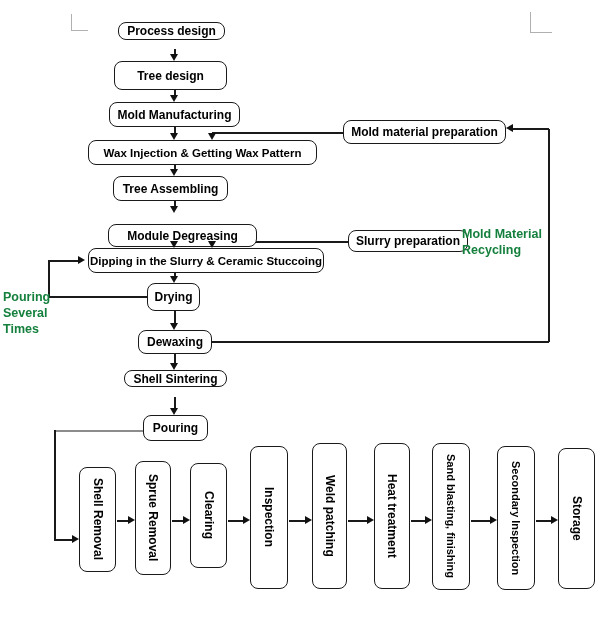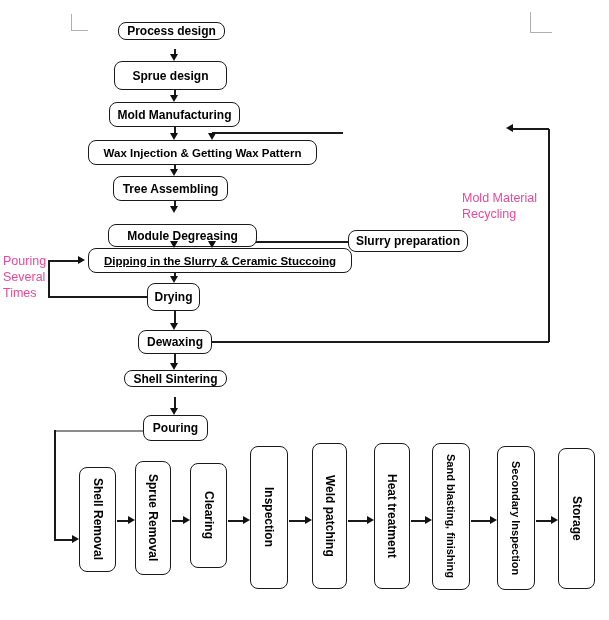--- a/index.html
+++ b/index.html
@@ -12,43 +12,44 @@
   .vbox { writing-mode:vertical-rl; }
   .vbox.xs { font-size:11px; }
   .hline, .vline { position:absolute; background:#1a1a1a; z-index:1; }
   .hline { height:1.6px; }
   .vline { width:1.6px; }
   .hline.gray { background:#8c8c8c; }
   .ah { position:absolute; width:0; height:0; z-index:3; }
   .ah.down  { border-left:4.5px solid transparent; border-right:4.5px solid transparent; border-top:7px solid #111; }
   .ah.right { border-top:4.5px solid transparent; border-bottom:4.5px solid transparent; border-left:7px solid #111; }
   .ah.left  { border-top:4.5px solid transparent; border-bottom:4.5px solid transparent; border-right:7px solid #111; }
-  .note { position:absolute; color:#ec4899; font-weight:normal; font-size:12.5px; line-height:16px; z-index:2; }
+  .note { position:absolute; color:#15803d; font-weight:bold; font-size:12.5px; line-height:16px; z-index:2;margin-top:36px; }
   .corner { position:absolute; border-left:1.2px solid #b0b0b0; border-bottom:1.2px solid #b0b0b0; z-index:0; }
 </style>
 </head>
 <body>
 
 <div class="canvas">
 
   <div class="corner" style="left:71px;top:14px;width:16px;height:16px;"></div>
   <div class="corner" style="left:530px;top:12px;width:21px;height:20px;"></div>
 
   <div class="box" style="left:118px;top:22px;width:107px;height:18px;">Process design</div>
-  <div class="box" style="left:114px;top:61px;width:113px;height:29px;">Sprue design</div>
+  <div class="box" style="left:114px;top:61px;width:113px;height:29px;">Tree design</div>
   <div class="box" style="left:109px;top:102px;width:131px;height:25px;">Mold Manufacturing</div>
   <div class="box sm" style="left:88px;top:140px;width:229px;height:25px;">Wax Injection &amp; Getting Wax Pattern</div>
   <div class="box" style="left:113px;top:176px;width:115px;height:25px;">Tree Assembling</div>
   <div class="box" style="left:108px;top:224px;width:149px;height:23px;">Module Degreasing</div>
-  <div class="box sm" style="left:88px;top:248px;width:264px;height:25px;text-decoration:underline;">Dipping in the Slurry &amp; Ceramic Stuccoing</div>
+  <div class="box sm" style="left:88px;top:248px;width:236px;height:25px;">Dipping in the Slurry &amp; Ceramic Stuccoing</div>
   <div class="box" style="left:147px;top:283px;width:53px;height:28px;">Drying</div>
   <div class="box" style="left:138px;top:330px;width:74px;height:24px;">Dewaxing</div>
   <div class="box" style="left:124px;top:370px;width:103px;height:17px;">Shell Sintering</div>
   <div class="box" style="left:143px;top:415px;width:65px;height:26px;">Pouring</div>
 
+  <div class="box" style="left:343px;top:120px;width:163px;height:24px;">Mold material preparation</div>
   <div class="box" style="left:348px;top:230px;width:120px;height:22px;">Slurry preparation</div>
 
   <div class="vline" style="left:174px;top:49px;height:6px;"></div>
   <div class="ah down" style="left:170px;top:54px;"></div>
   <div class="vline" style="left:174px;top:90px;height:6px;"></div>
   <div class="ah down" style="left:170px;top:95px;"></div>
   <div class="vline" style="left:174px;top:127px;height:7px;"></div>
   <div class="ah down" style="left:170px;top:133px;"></div>
   <div class="vline" style="left:174px;top:165px;height:5px;"></div>
   <div class="ah down" style="left:170px;top:169px;"></div>

